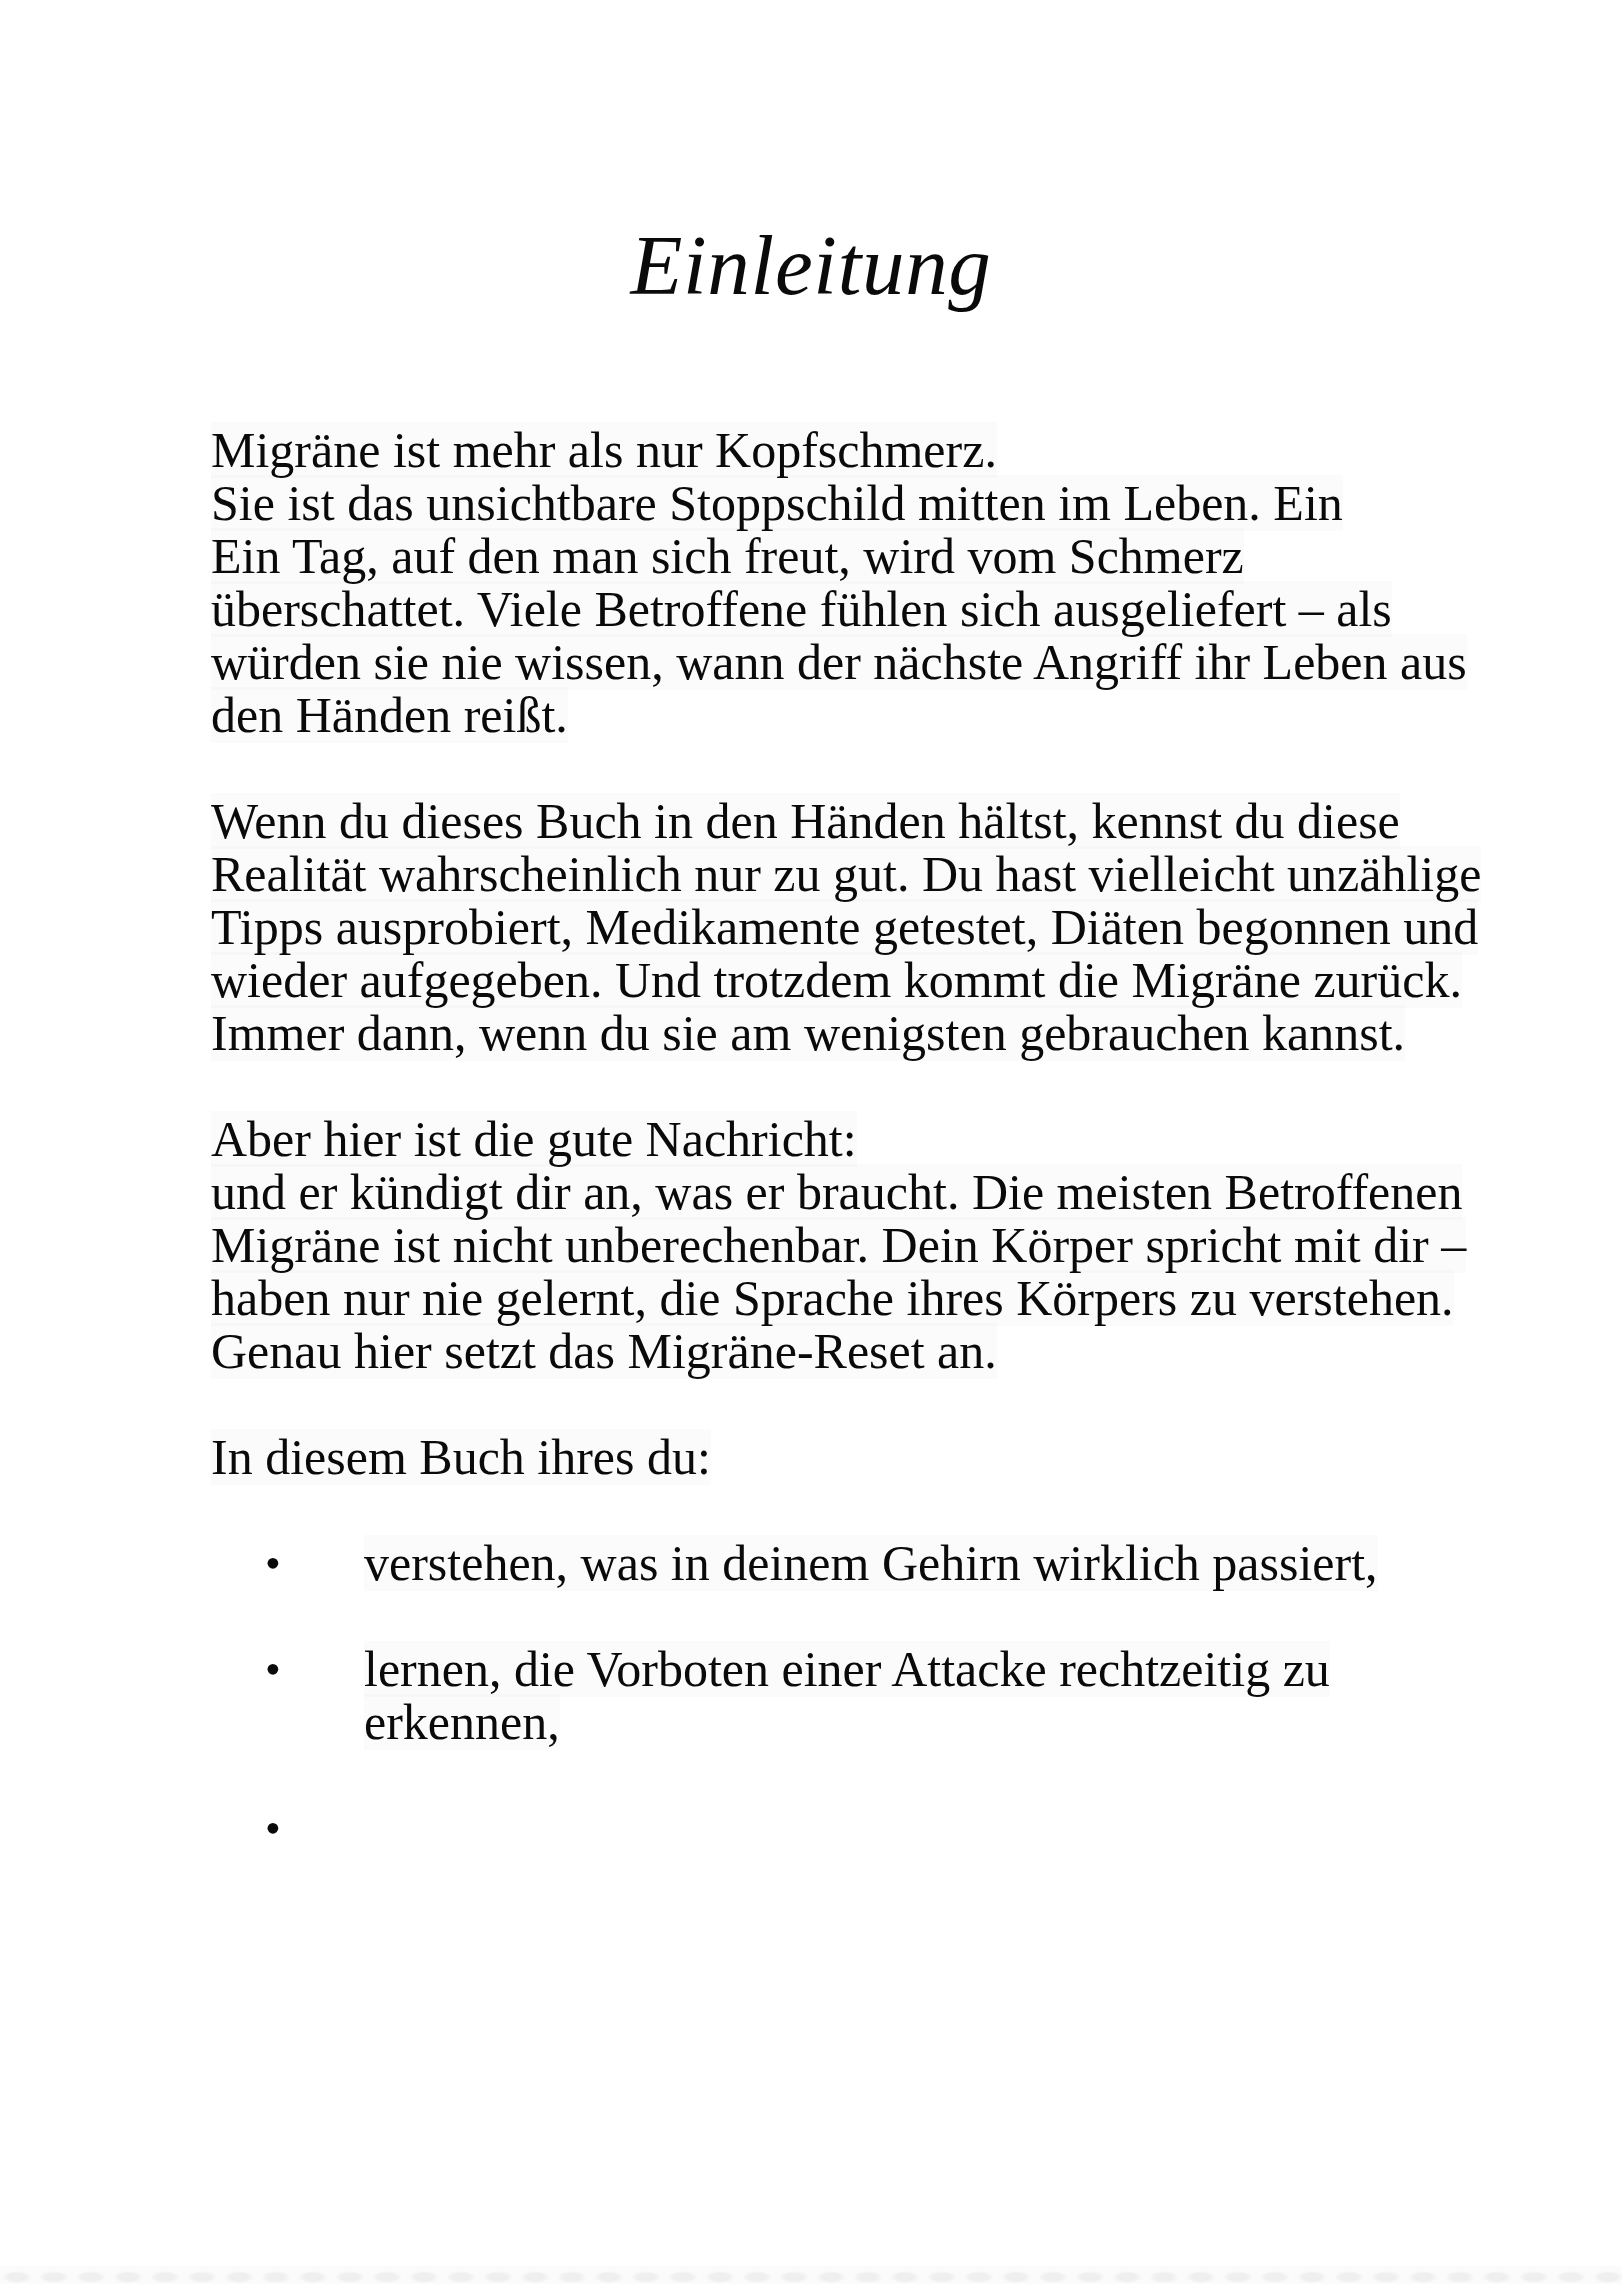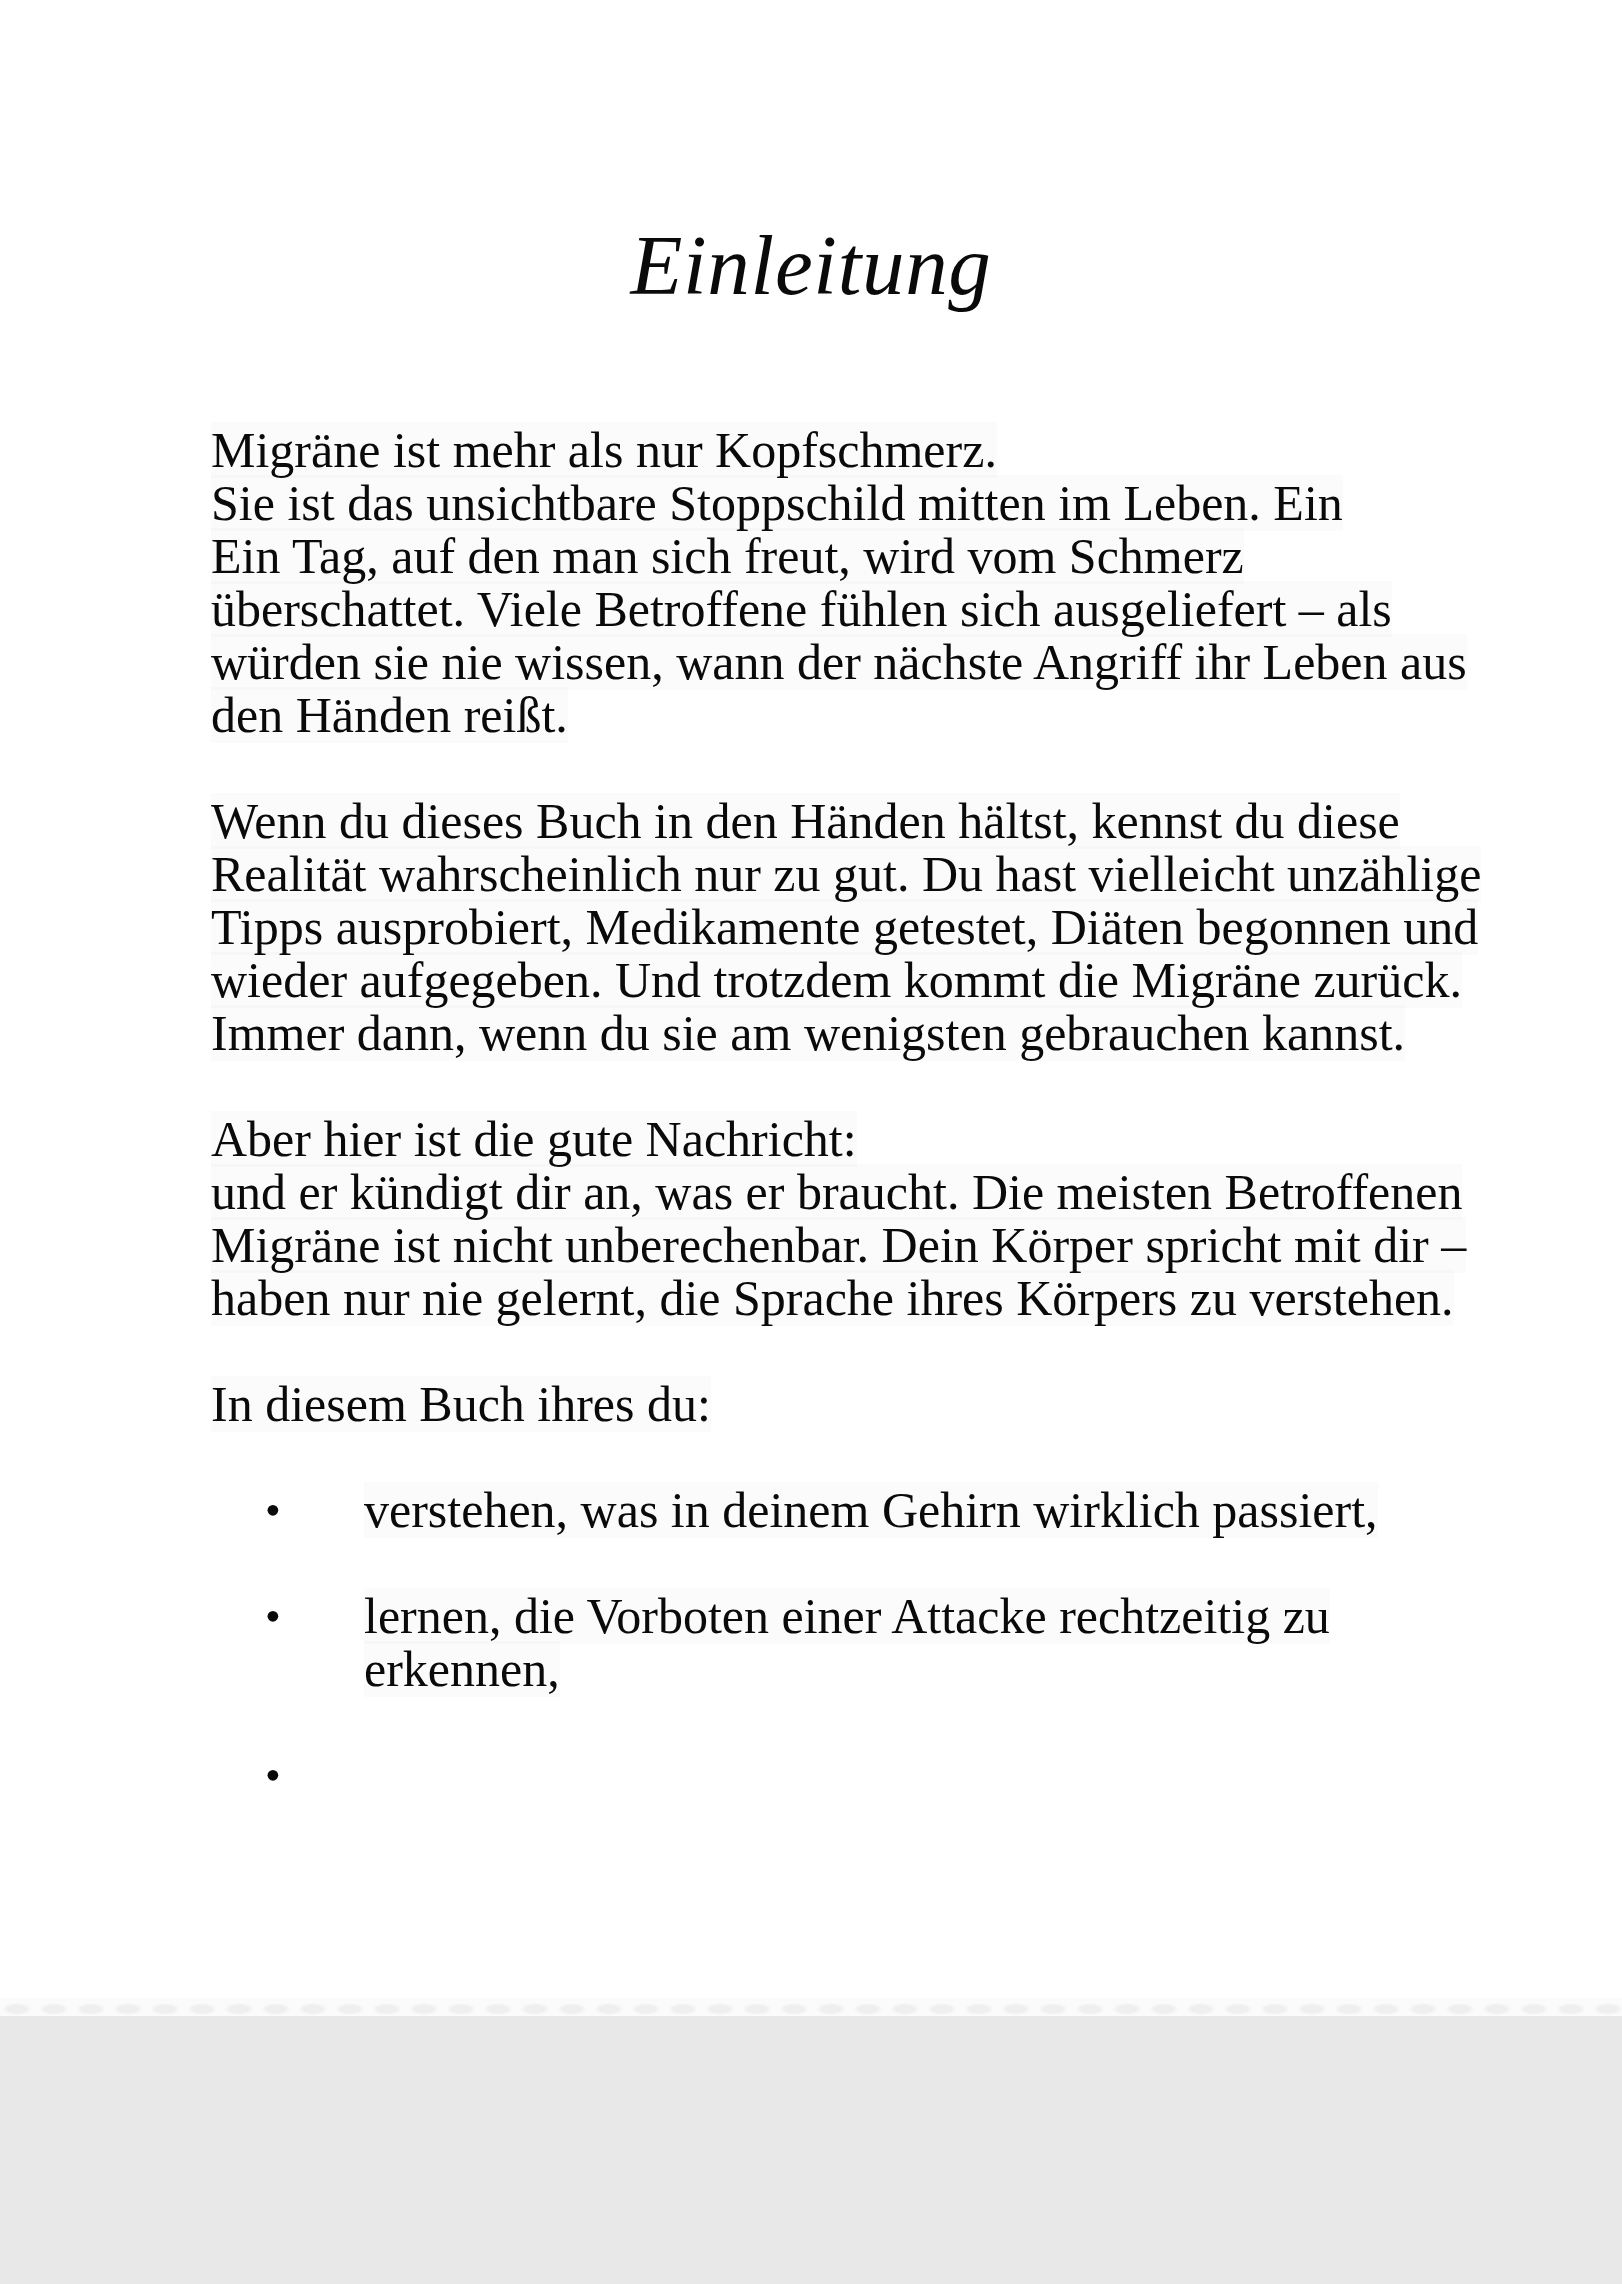--- a/index.html
+++ b/index.html
@@ -3,21 +3,21 @@
 <meta charset="utf-8">
 <style>
   html, body {
     margin: 0;
     padding: 0;
     background: #e8e8e8;
   }
   .page {
     position: relative;
     width: 1622px;
-    height: 2016px;
+    height: 2284px;
     margin: 0 auto;
     background: #ffffff;
     overflow: hidden;
     font-family: "Liberation Serif", "DejaVu Serif", serif;
     color: #0a0a0a;
   }
   .title {
     margin-top: 215px;
     text-align: center;
     font-style: italic;
@@ -93,20 +93,21 @@
       <div class="line"><span>Tipps ausprobiert, Medikamente getestet, Diäten begonnen und</span></div>
       <div class="line"><span>wieder aufgegeben. Und trotzdem kommt die Migräne zurück.</span></div>
       <div class="line"><span>Immer dann, wenn du sie am wenigsten gebrauchen kannst.</span></div>
     </div>
 
     <div class="para">
       <div class="line"><span>Aber hier ist die gute Nachricht:</span></div>
       <div class="line"><span>und er kündigt dir an, was er braucht. Die meisten Betroffenen</span></div>
       <div class="line"><span>Migräne ist nicht unberechenbar. Dein Körper spricht mit dir –</span></div>
       <div class="line"><span>haben nur nie gelernt, die Sprache ihres Körpers zu verstehen.</span></div>
+      <div class="line"><span>Genau hier setzt das Migräne-Reset an.</span></div>
     </div>
 
     <div class="para">
       <div class="line"><span>In diesem Buch ihres du:</span></div>
     </div>
 
     <div class="bullet">
       <div class="marker">•</div>
       <div class="bullet-text">
         <div class="line"><span>verstehen, was in deinem Gehirn wirklich passiert,</span></div>

